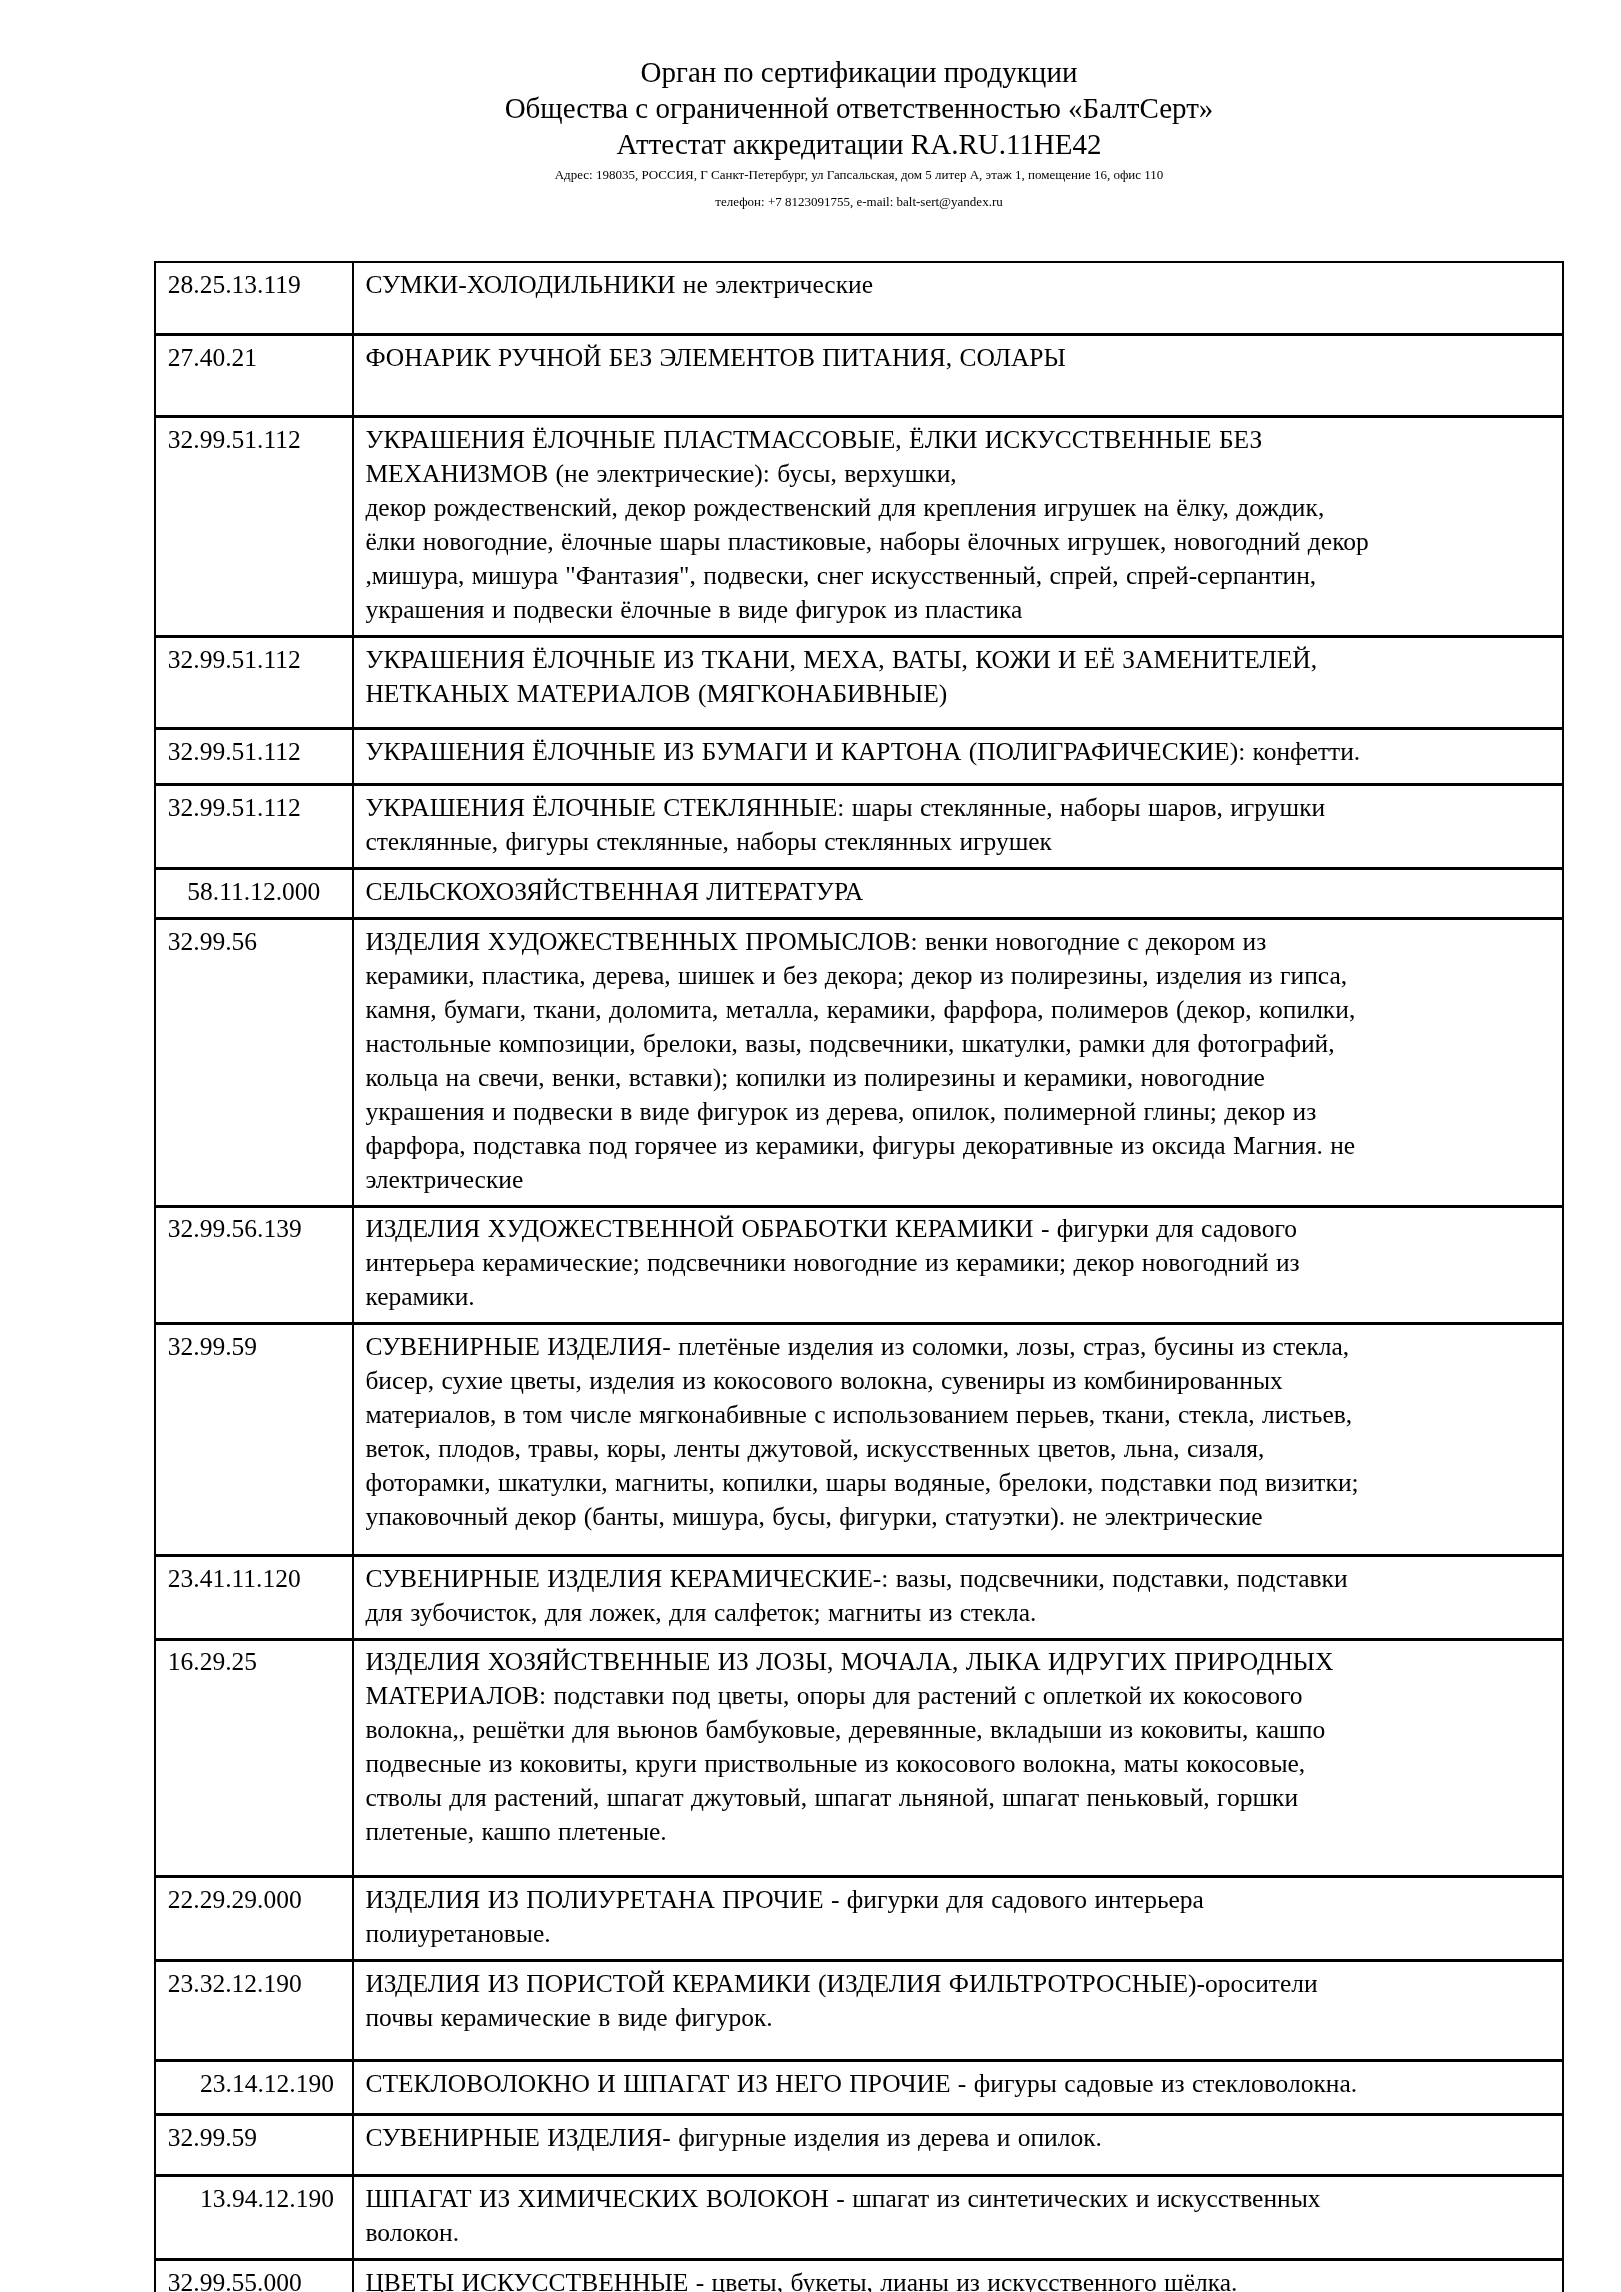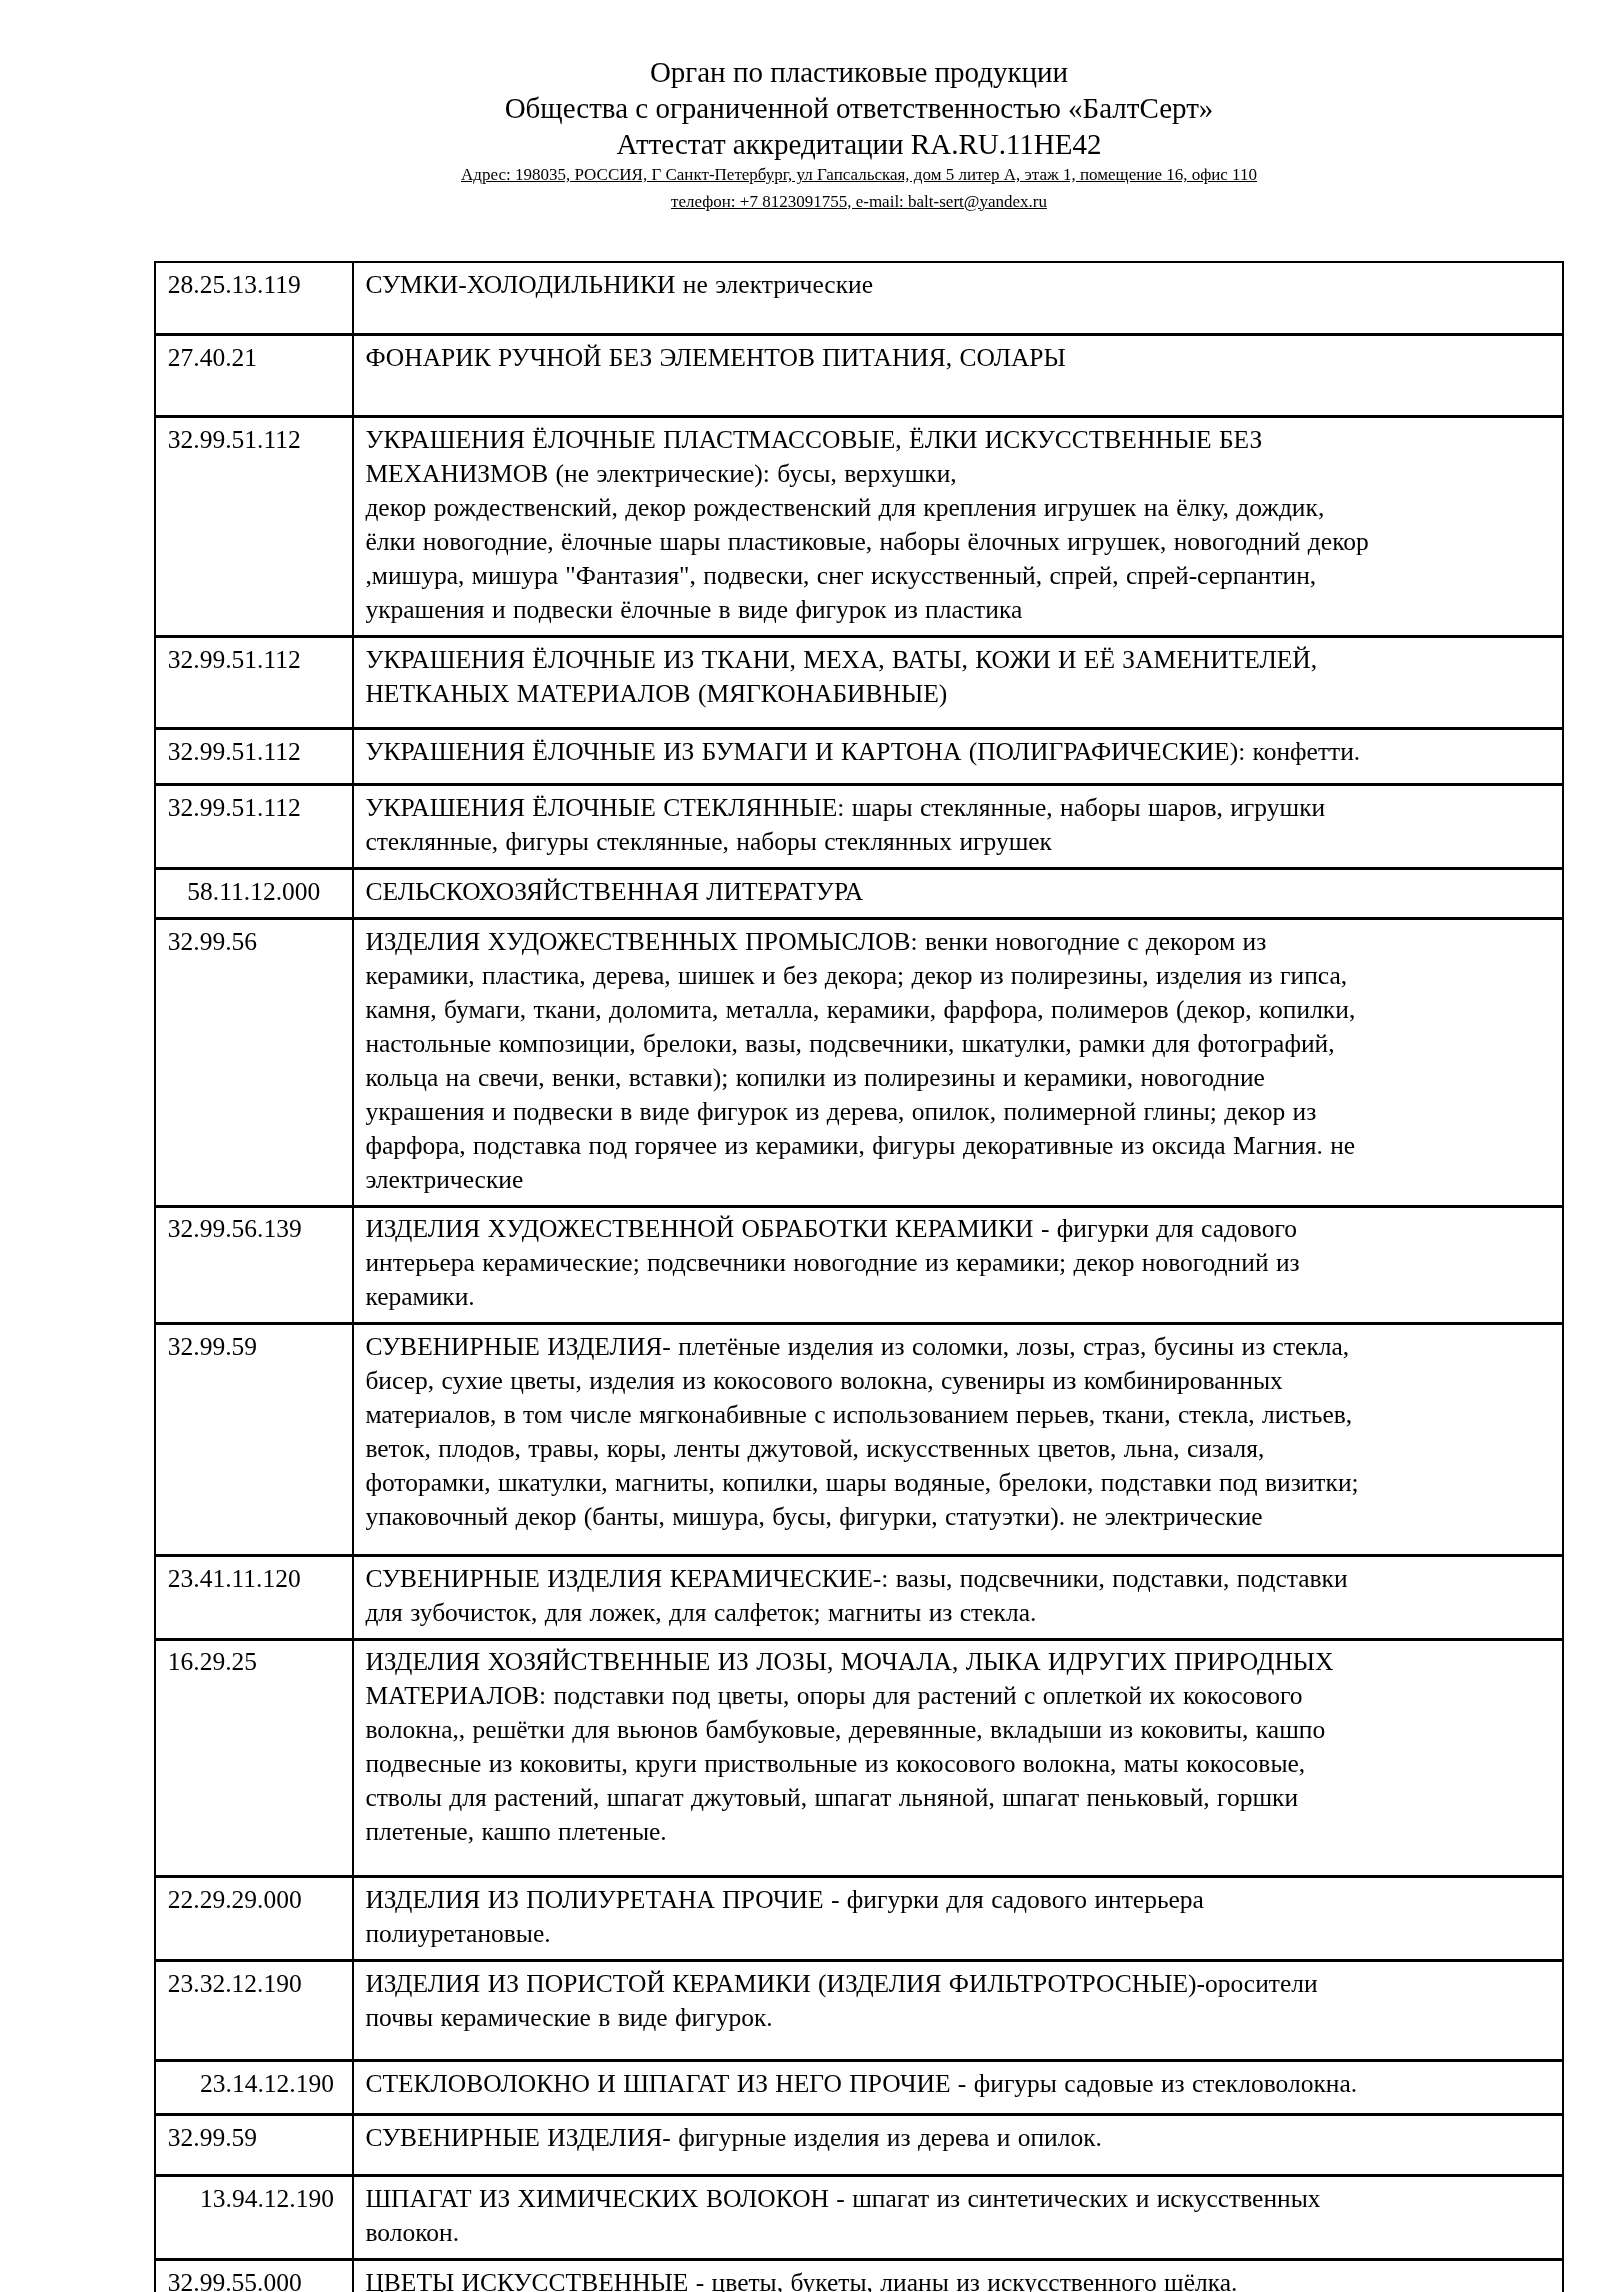--- a/index.html
+++ b/index.html
@@ -20,24 +20,23 @@
     margin: 54px 0 0 154px;
     width: 1410px;
     text-align: center;
   }
   .header .h-big {
     font-size: 29px;
     line-height: 36px;
     white-space: nowrap;
   }
   .header .h-small {
-    font-size: 17px;
+    font-size: 13px;
     line-height: 26.5px;
     white-space: nowrap;
-    text-decoration: underline;
   }
   table.products {
     margin: 46px 0 0 154px;
     width: 1410px;
     border-collapse: collapse;
     table-layout: fixed;
   }
   table.products td {
     border: 2px solid #000000;
     border-bottom: 3.9px solid #000000;
@@ -59,21 +58,21 @@
     white-space: pre-line;
     word-spacing: 1px;
   }
 </style>
 </head>
 <body>
 
 <div class="page">
 
   <div class="header">
-    <div class="h-big">Орган по пластиковые продукции</div>
+    <div class="h-big">Орган по сертификации продукции</div>
     <div class="h-big">Общества с ограниченной ответственностью «БалтСерт»</div>
     <div class="h-big">Аттестат аккредитации RA.RU.11HE42</div>
     <div class="h-small">Адрес: 198035, РОССИЯ, Г Санкт-Петербург, ул Гапсальская, дом 5 литер А, этаж 1, помещение 16, офис 110</div>
     <div class="h-small">телефон: +7 8123091755, e-mail: balt-sert@yandex.ru</div>
   </div>
 
   <table class="products">
     <tbody>
         <tr>
           <td class="code-cell" style="height: 57px;">28.25.13.119</td>

